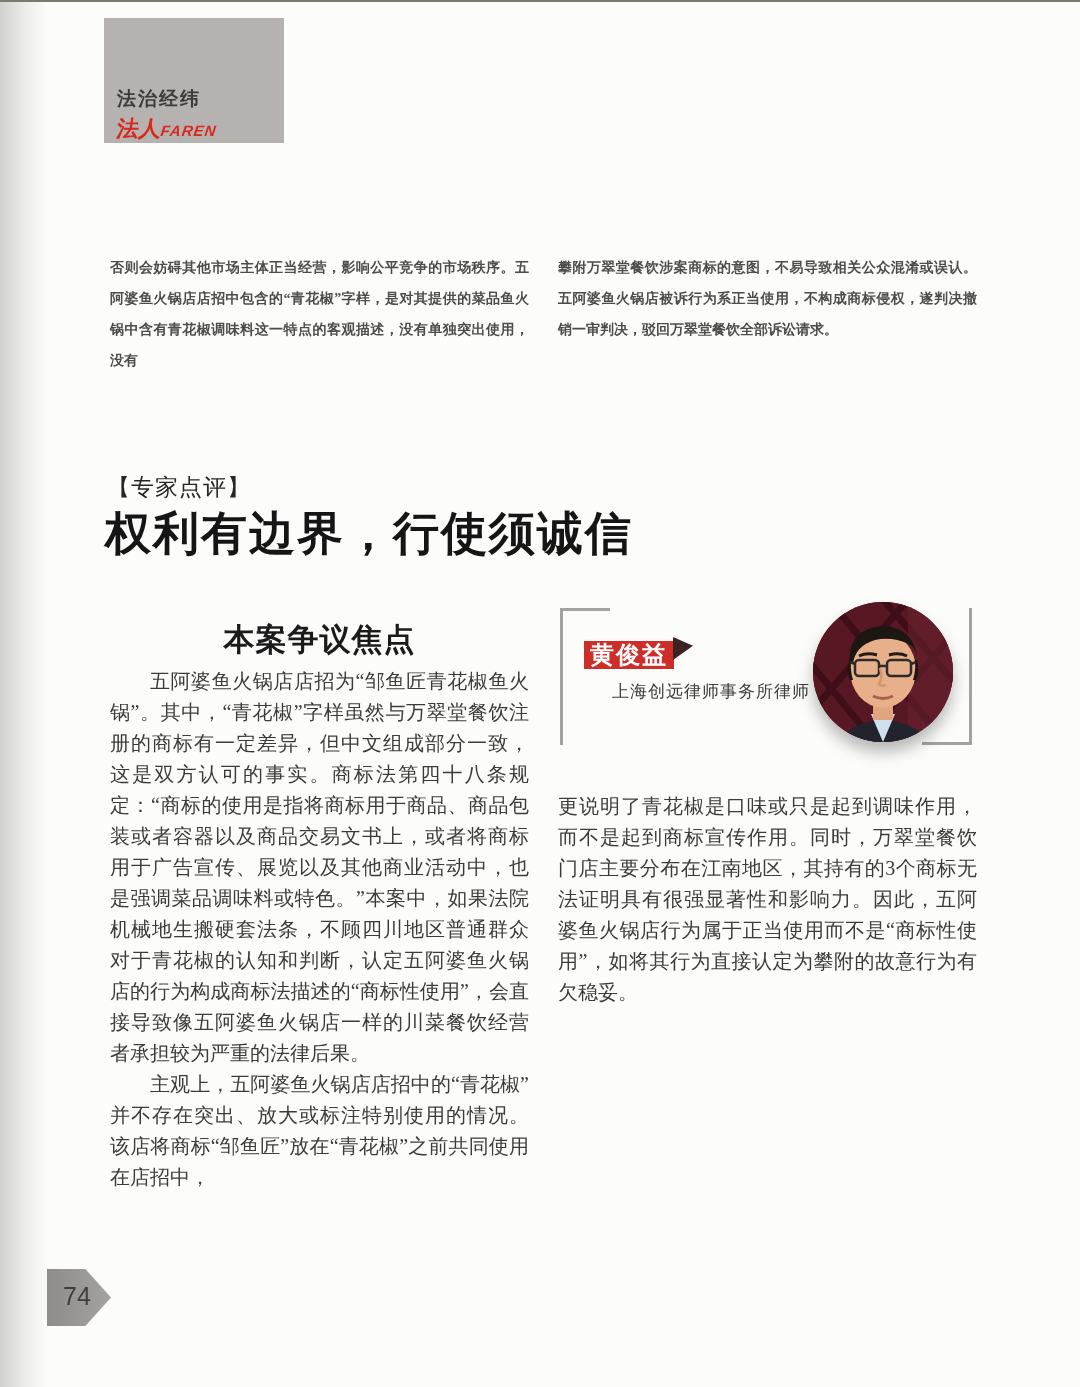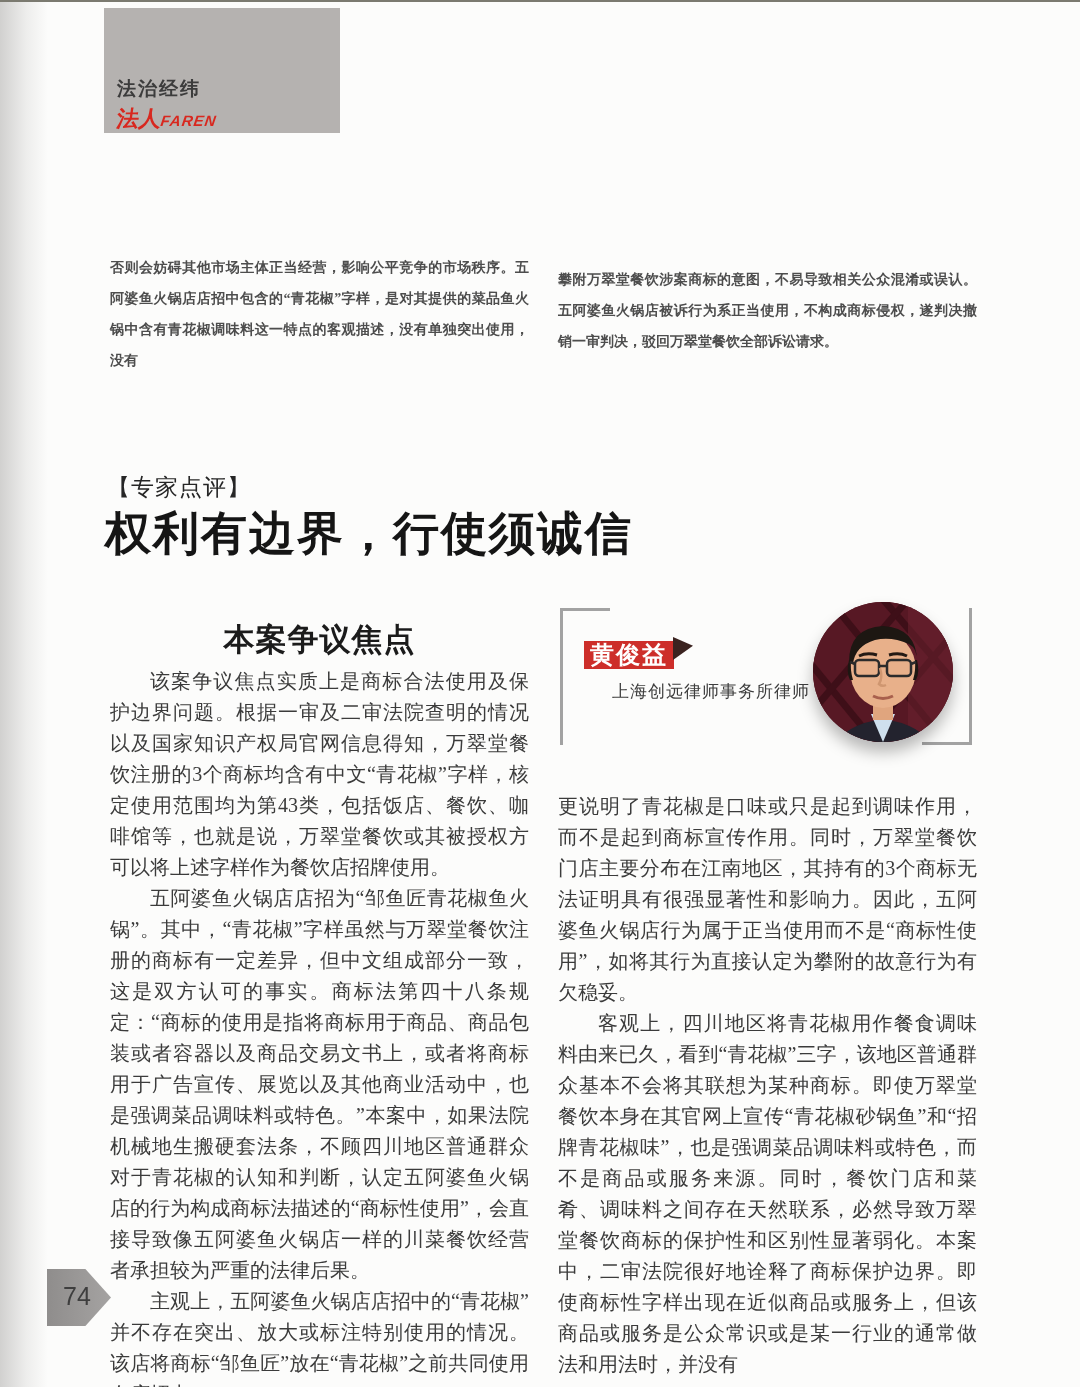--- a/index.html
+++ b/index.html
@@ -9,21 +9,21 @@
     font-family:"Liberation Serif","DejaVu Serif",serif;
   }
   
   .top-edge-line{position:absolute;left:0;top:0;width:1080px;height:2px;background:#7b7a70;}
   .left-scan-shadow{
     position:absolute;left:0;top:2px;width:48px;height:1385px;
     background:linear-gradient(90deg,rgba(110,108,106,.30),rgba(110,108,106,.10) 55%,rgba(255,255,255,0));
   }
   
   .header-box{
-    position:absolute;left:104px;top:8px;width:236px;height:125px;
+    position:absolute;left:104px;top:18px;width:180px;height:125px;
     background:var(--header-gray,#b5b2b0);
   }
   .section-title{
     position:absolute;left:13px;top:68px;
     font-family:"Liberation Sans","DejaVu Sans",sans-serif;
     font-size:19px;letter-spacing:2px;color:#3c3c3c;font-weight:bold;
   }
   .magazine-logo{
     position:absolute;left:13px;top:96px;
     font-family:"Liberation Sans","DejaVu Sans",sans-serif;
@@ -33,21 +33,21 @@
   .magazine-logo .cn{font-size:22px;font-weight:bold;}
   .magazine-logo .en{font-size:15px;font-weight:bold;font-style:italic;letter-spacing:1px;}
   
   .lead{
     position:absolute;width:419px;
     font-size:14px;line-height:31px;color:#4d4d4d;
     text-align:justify;
     font-weight:bold;
   }
   .lead-left{left:110px;top:252px;}
-  .lead-right{left:558px;top:252px;margin-top:12px;}
+  .lead-right{left:558px;top:252px;}
   
   .kicker{
     position:absolute;left:107px;top:472px;
     font-size:23px;color:#262626;letter-spacing:1px;
   }
   .headline{
     position:absolute;left:105px;top:503px;
     font-family:"Liberation Sans","DejaVu Sans",sans-serif;
     font-size:46px;font-weight:bold;color:#151515;letter-spacing:2px;
   }
@@ -163,24 +163,22 @@
       </g>
       <path d="M46 54 Q54 50 64 53" stroke="#241a14" stroke-width="3" fill="none"></path>
       <path d="M76 53 Q86 50 94 54" stroke="#241a14" stroke-width="3" fill="none"></path>
       <path d="M67 66 Q70 76 66 82 Q69 85 73 83" stroke="#cf9670" stroke-width="2.5" fill="none"></path>
       <path d="M60 94 Q70 99 80 94" stroke="#a9604d" stroke-width="3" fill="none"></path>
     </svg>
   </div>
 </div>
 
 <div class="body-col body-left">
-    <p>该案争议焦点实质上是商标合法使用及保护边界问题。根据一审及二审法院查明的情况以及国家知识产权局官网信息得知，万翠堂餐饮注册的3个商标均含有中文“青花椒”字样，核定使用范围均为第43类，包括饭店、餐饮、咖啡馆等，也就是说，万翠堂餐饮或其被授权方可以将上述字样作为餐饮店招牌使用。</p>
     <p>五阿婆鱼火锅店店招为“邹鱼匠青花椒鱼火锅”。其中，“青花椒”字样虽然与万翠堂餐饮注册的商标有一定差异，但中文组成部分一致，这是双方认可的事实。商标法第四十八条规定：“商标的使用是指将商标用于商品、商品包装或者容器以及商品交易文书上，或者将商标用于广告宣传、展览以及其他商业活动中，也是强调菜品调味料或特色。”本案中，如果法院机械地生搬硬套法条，不顾四川地区普通群众对于青花椒的认知和判断，认定五阿婆鱼火锅店的行为构成商标法描述的“商标性使用”，会直接导致像五阿婆鱼火锅店一样的川菜餐饮经营者承担较为严重的法律后果。</p>
     <p>主观上，五阿婆鱼火锅店店招中的“青花椒”并不存在突出、放大或标注特别使用的情况。该店将商标“邹鱼匠”放在“青花椒”之前共同使用在店招中，</p>
   </div>
 <div class="body-col body-right">
     <p class="no-indent">更说明了青花椒是口味或只是起到调味作用，而不是起到商标宣传作用。同时，万翠堂餐饮门店主要分布在江南地区，其持有的3个商标无法证明具有很强显著性和影响力。因此，五阿婆鱼火锅店行为属于正当使用而不是“商标性使用”，如将其行为直接认定为攀附的故意行为有欠稳妥。</p>
-    <p>客观上，四川地区将青花椒用作餐食调味料由来已久，看到“青花椒”三字，该地区普通群众基本不会将其联想为某种商标。即使万翠堂餐饮本身在其官网上宣传“青花椒砂锅鱼”和“招牌青花椒味”，也是强调菜品调味料或特色，而不是商品或服务来源。同时，餐饮门店和菜肴、调味料之间存在天然联系，必然导致万翠堂餐饮商标的保护性和区别性显著弱化。本案中，二审法院很好地诠释了商标保护边界。即使商标性字样出现在近似商品或服务上，但该商品或服务是公众常识或是某一行业的通常做法和用法时，并没有</p>
   </div>
 
 <div class="page-arrow">
   <span class="page-number">74</span>
 </div>
 
 </body></html>

